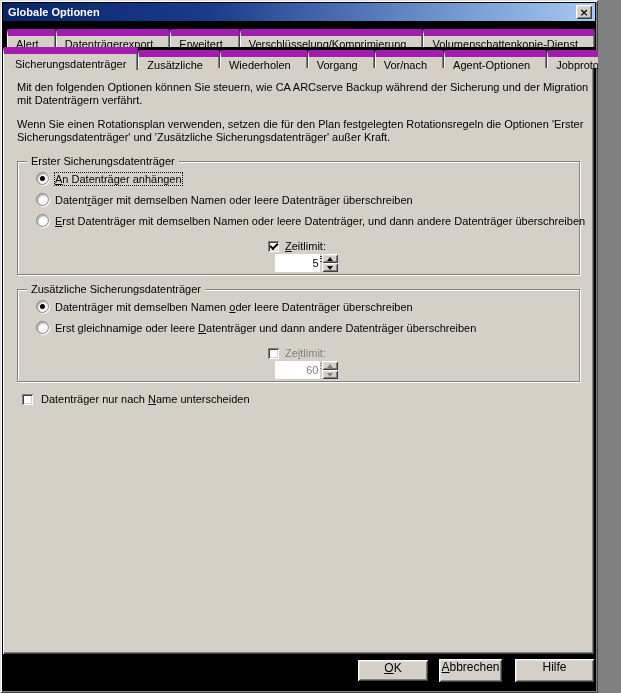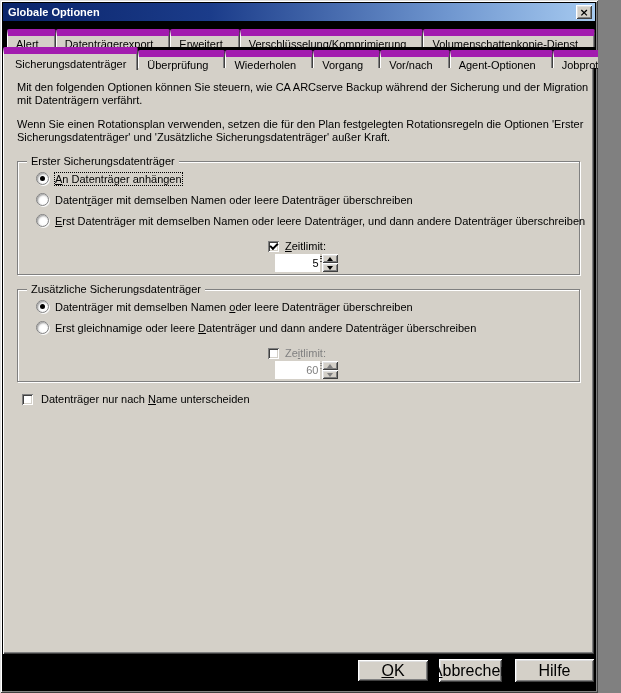--- a/index.html
+++ b/index.html
@@ -125,22 +125,22 @@
   .disabled, .disabled input { color:#808080; }
   .disabled .tri-up { border-bottom-color:#808080; }
   .disabled .tri-down { border-top-color:#808080; }
   
   .bottom-check { display:flex; align-items:center; margin:11px 0 0 8px; cursor:default;text-align:right; }
   .bottom-check .opt-label { margin-left:8px; }
   
   .buttonrow { position:absolute; right:4px; bottom:11px; display:flex; align-items:center; }
   .push-btn {
     height:23px; box-sizing:border-box;
-    display:flex; align-items:center; justify-content:center;
-    font-family:"Liberation Sans", sans-serif; font-size:16px; color:#000; cursor:default;
+    display:flex; align-items:flex-start; justify-content:center;
+    font-family:"Liberation Sans", sans-serif; font-size:12px; color:#000; cursor:default;
   }
   .push-btn.default { border:1px solid #000; }
   .w-ok { width:72px; margin-right:10px; }
   .w-cancel { width:63px; margin-right:13px; }
   .w-help { width:79px; }
   u { text-decoration:underline; }
 </style>
 <title>Globale Optionen</title></head>
 <body>
 
@@ -156,21 +156,21 @@
   <div class="tabs">
     <div class="tabrow row1">
       <div class="tab">Alert</div>
       <div class="tab">Datenträgerexport</div>
       <div class="tab">Erweitert</div>
       <div class="tab">Verschlüsselung/Komprimierung</div>
       <div class="tab">Volumenschattenkopie-Dienst</div>
     </div>
     <div class="tabrow row2">
       <div class="tab active">Sicherungsdatenträger</div>
-      <div class="tab">Überprüfung</div>
+      <div class="tab">Zusätzliche</div>
       <div class="tab">Wiederholen</div>
       <div class="tab">Vorgang</div>
       <div class="tab">Vor/nach</div>
       <div class="tab">Agent-Optionen</div>
       <div class="tab">Jobprotokoll</div>
       <div class="tab">Virus</div>
     </div>
   </div>
 
   <div class="panel">

